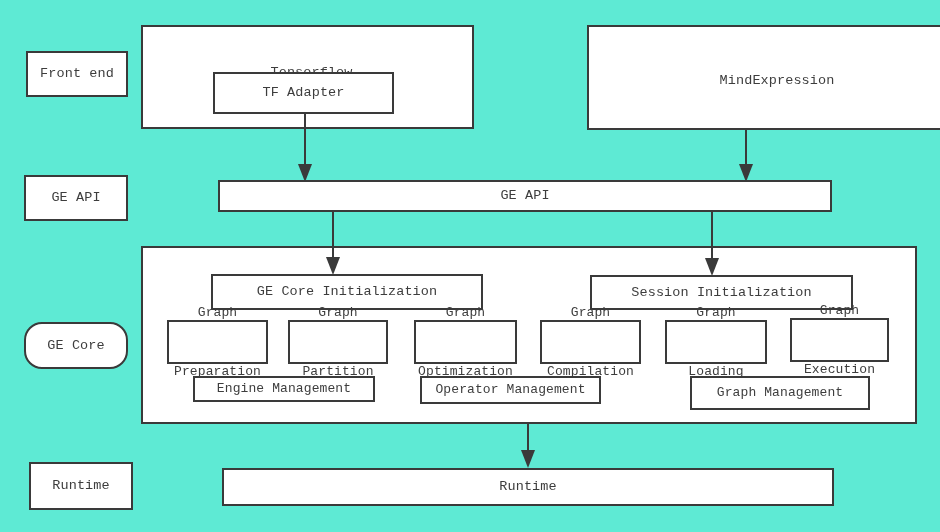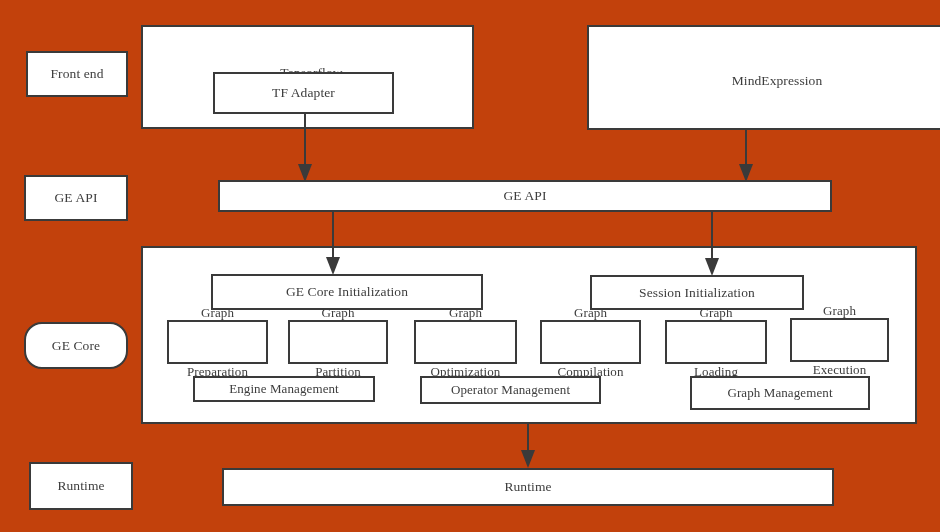--- a/index.html
+++ b/index.html
@@ -4,23 +4,23 @@
 <style>
   html, body {
     margin: 0;
     padding: 0;
     background: #000000;
   }
   #canvas {
     position: relative;
     width: 940px;
     height: 532px;
-    background: #c2410c;
+    background: #5eead4;
     overflow: hidden;
-    font-family: Liberation Serif, serif;
+    font-family: Liberation Mono, monospace;
   }
   .box {
     position: absolute;
     background: #ffffff;
     border: 2px solid #3a3a3a;
     box-sizing: border-box;
     display: flex;
     align-items: center;
     justify-content: center;
     text-align: center;
@@ -95,21 +95,21 @@
   <div class="box wide" style="left:218px; top:180px; width:614px; height:32px;">
     <span>GE API</span>
   </div>
 
   <div class="box" style="left:141px; top:246px; width:776px; height:178px; display:block;"></div>
 
   <div class="box" style="left:211px; top:274px; width:272px; height:36px;">
     <span>GE Core Initialization</span>
   </div>
 
-  <div class="box" style="left:590px; top:275px; width:214px; height:35px;">
+  <div class="box" style="left:590px; top:275px; width:263px; height:35px;">
     <span>Session Initialization</span>
   </div>
 
   <div class="box inner" style="left:167px; top:320px; width:101px; height:44px; flex-direction:column;">
     <span>Graph</span>
     <span>Preparation</span>
   </div>
 
   <div class="box inner" style="left:288px; top:320px; width:100px; height:44px; flex-direction:column;">
     <span>Graph</span>

